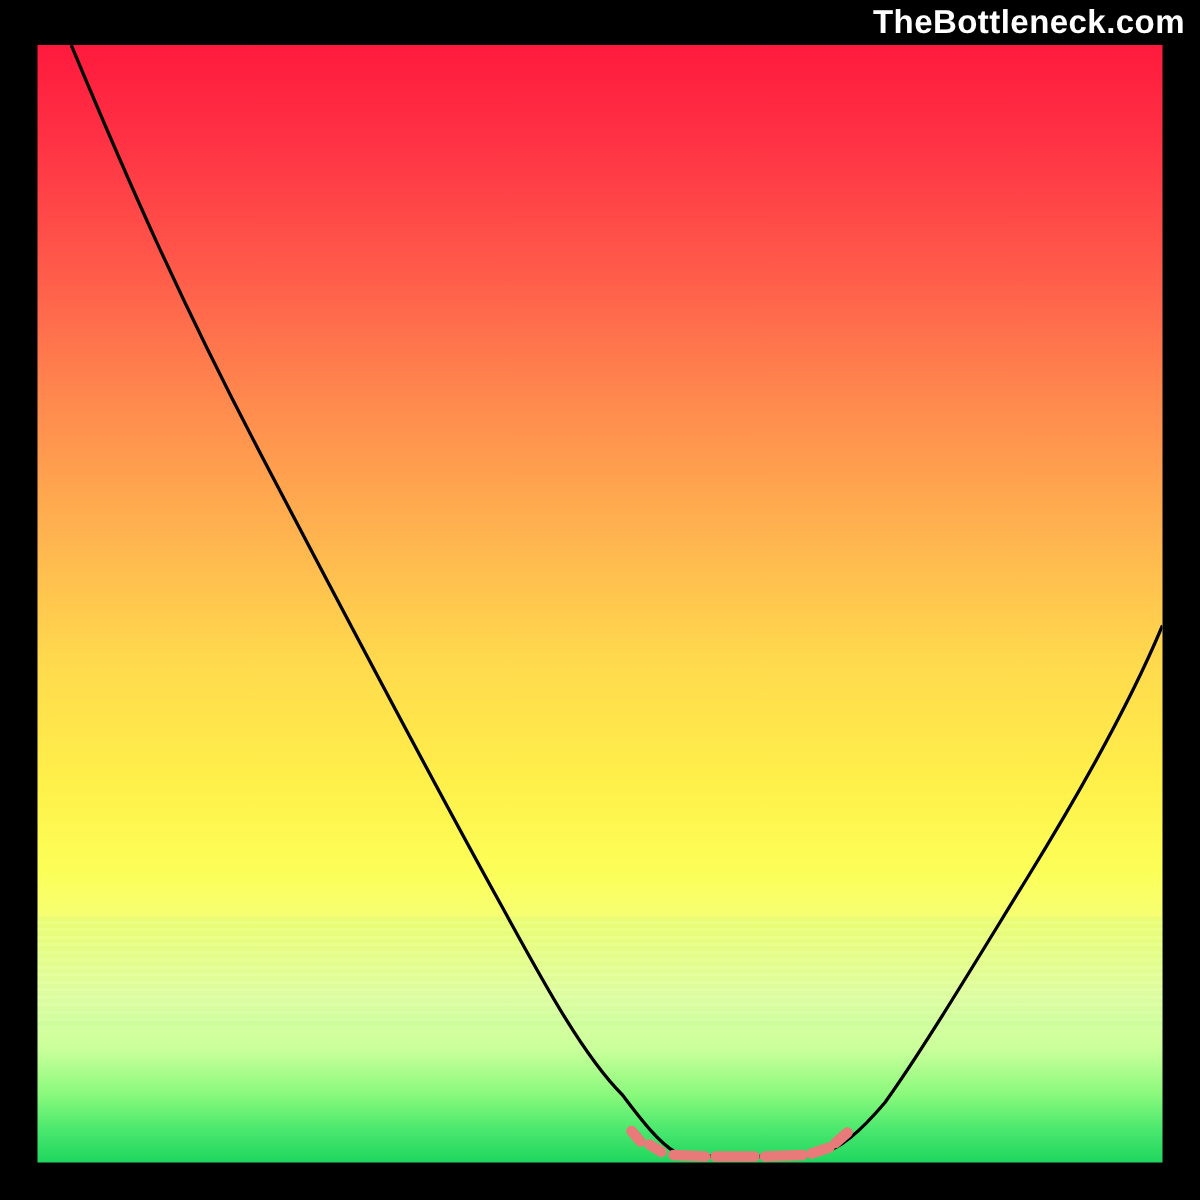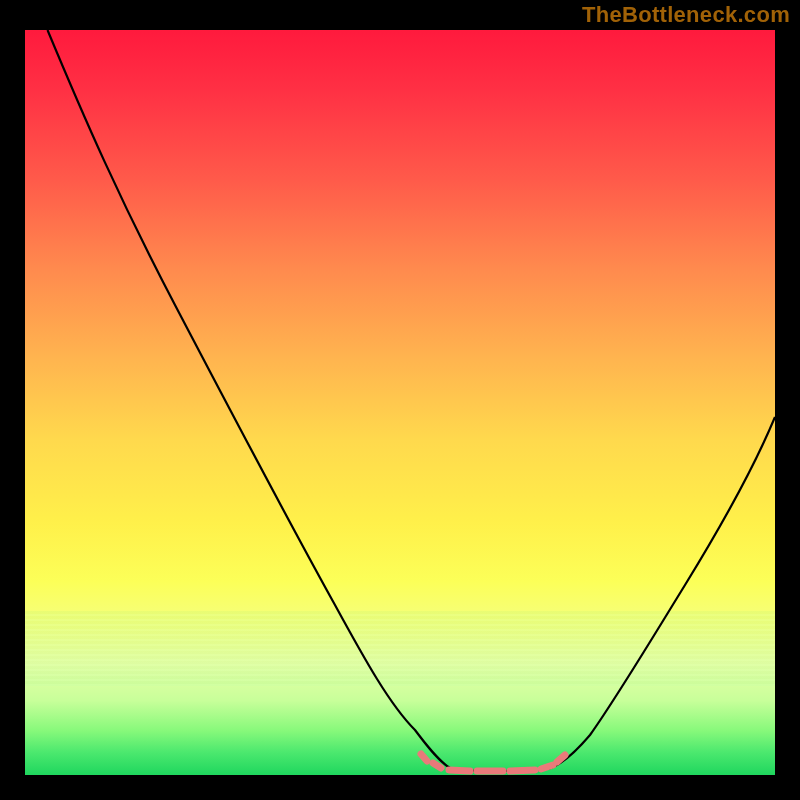--- a/index.html
+++ b/index.html
@@ -14,21 +14,21 @@
   .outer {
     position: relative;
     width: 800px;
     height: 800px;
     background: #000;
   }
   .watermark {
     position: absolute;
     top: 2px;
     right: 10px;
-    color: #a16207;
+    color: #ffffff;
     font-size: 22px;
     font-weight: 600;
     letter-spacing: 0.3px;
     user-select: none;
   }
   .plot {
     position: absolute;
     left: 25px;
     top: 30px;
     width: 750px;

